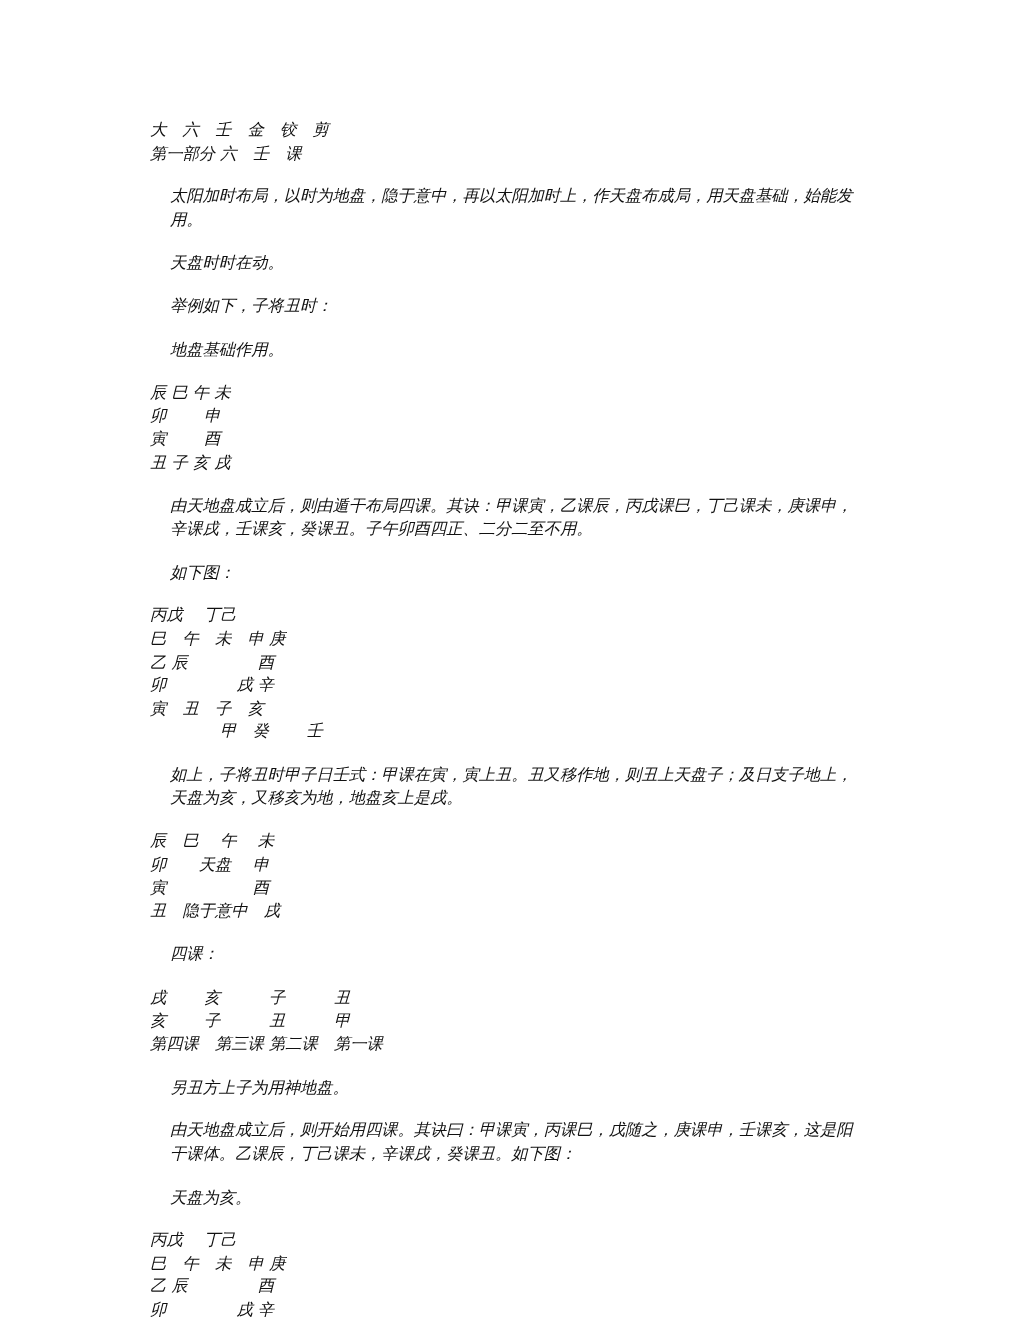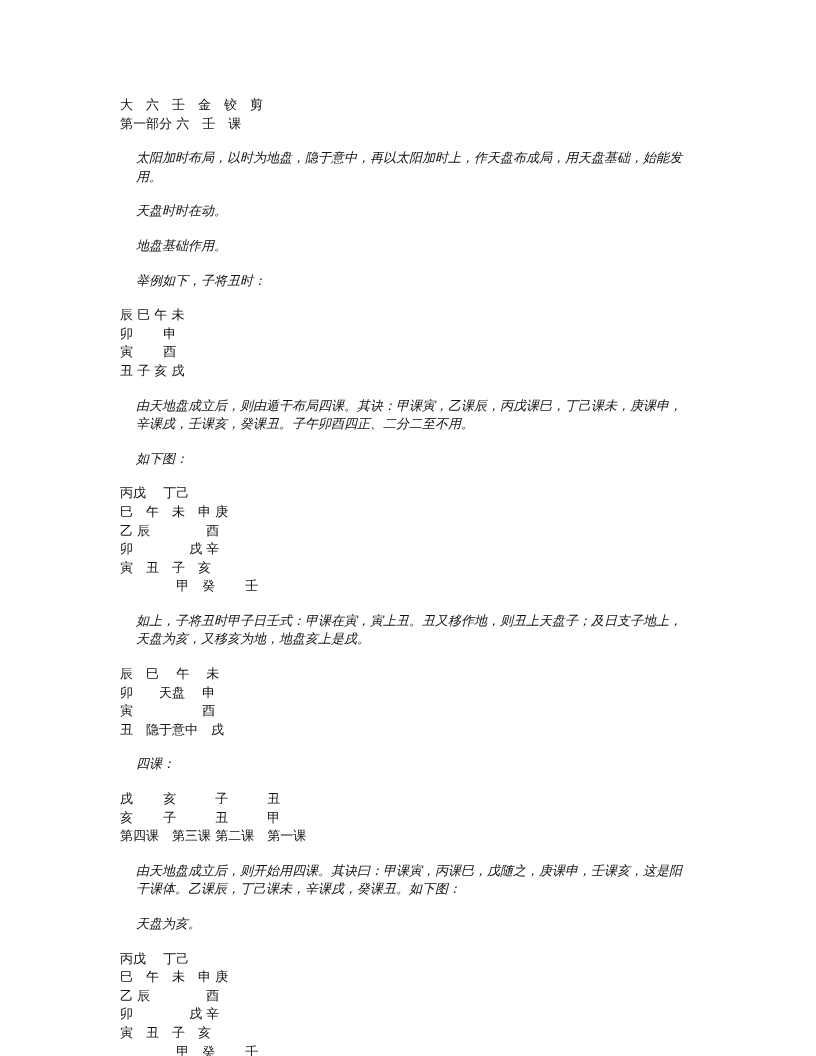--- a/index.html
+++ b/index.html
@@ -2,34 +2,34 @@
 <html><head>
 <meta charset="utf-8">
 <style>
   html, body { margin: 0; padding: 0; background: #ffffff; }
   body { width: 816px; height: 1056px; position: relative; overflow: hidden; }
   .page {
     position: absolute; left: 120px; top: 96px; width: 580px;
     font-family: "DejaVu Serif", "Liberation Serif", serif;
     font-size: 13px; line-height: 18.6px; color: #111;
   }
-  .line { white-space: pre; margin: 0; }
+  .line { white-space: pre; margin: 0; font-style: italic; }
   .para { white-space: normal; margin: 16px; font-style: italic; }
   .blank { height: 18.6px; }
 </style>
 </head>
 <body>
 
 <div class="page">
   <p class="line">大　六　壬　金　铰　剪</p>
   <p class="line">第一部分 六　壬　课</p>
   <p class="para">太阳加时布局，以时为地盘，隐于意中，再以太阳加时上，作天盘布成局，用天盘基础，始能发用。</p>
   <p class="para">天盘时时在动。</p>
+  <p class="para">举例如下，子将丑时：</p>
   <p class="para">地盘基础作用。</p>
-  <p class="para">举例如下，子将丑时：</p>
   <div>
     <p class="line">辰 巳 午 未</p>
     <p class="line">卯　　 申</p>
     <p class="line">寅　　 酉</p>
     <p class="line">丑 子 亥 戌</p>
   </div>
   <p class="para">由天地盘成立后，则由遁干布局四课。其诀：甲课寅，乙课辰，丙戊课巳，丁己课未，庚课申，辛课戌，壬课亥，癸课丑。子午卯酉四正、二分二至不用。</p>
   <p class="para">如下图：</p>
   <div>
     <p class="line">丙戊　 丁己</p>
@@ -45,20 +45,21 @@
     <p class="line">卯　　天盘　 申</p>
     <p class="line">寅　　　　　 酉</p>
     <p class="line">丑　隐于意中　戌</p>
   </div>
   <p class="para">四课：</p>
   <div>
     <p class="line">戌　　 亥　　　子　　　丑</p>
     <p class="line">亥　　 子　　　丑　　　甲</p>
     <p class="line">第四课　第三课 第二课　第一课</p>
   </div>
+  <p class="para">另丑方上子为用神地盘。</p>
   <p class="para">由天地盘成立后，则开始用四课。其诀曰：甲课寅，丙课巳，戊随之，庚课申，壬课亥，这是阳干课体。乙课辰，丁己课未，辛课戌，癸课丑。如下图：</p>
   <p class="para">天盘为亥。</p>
   <div>
     <p class="line">丙戊　 丁己</p>
     <p class="line">巳　午　未　申 庚</p>
     <p class="line">乙 辰　　　　 酉</p>
     <p class="line">卯　　　　 戌 辛</p>
     <p class="line">寅　丑　子　亥</p>
     <p class="line">　　　　 甲　癸　　 壬</p>
   </div>

